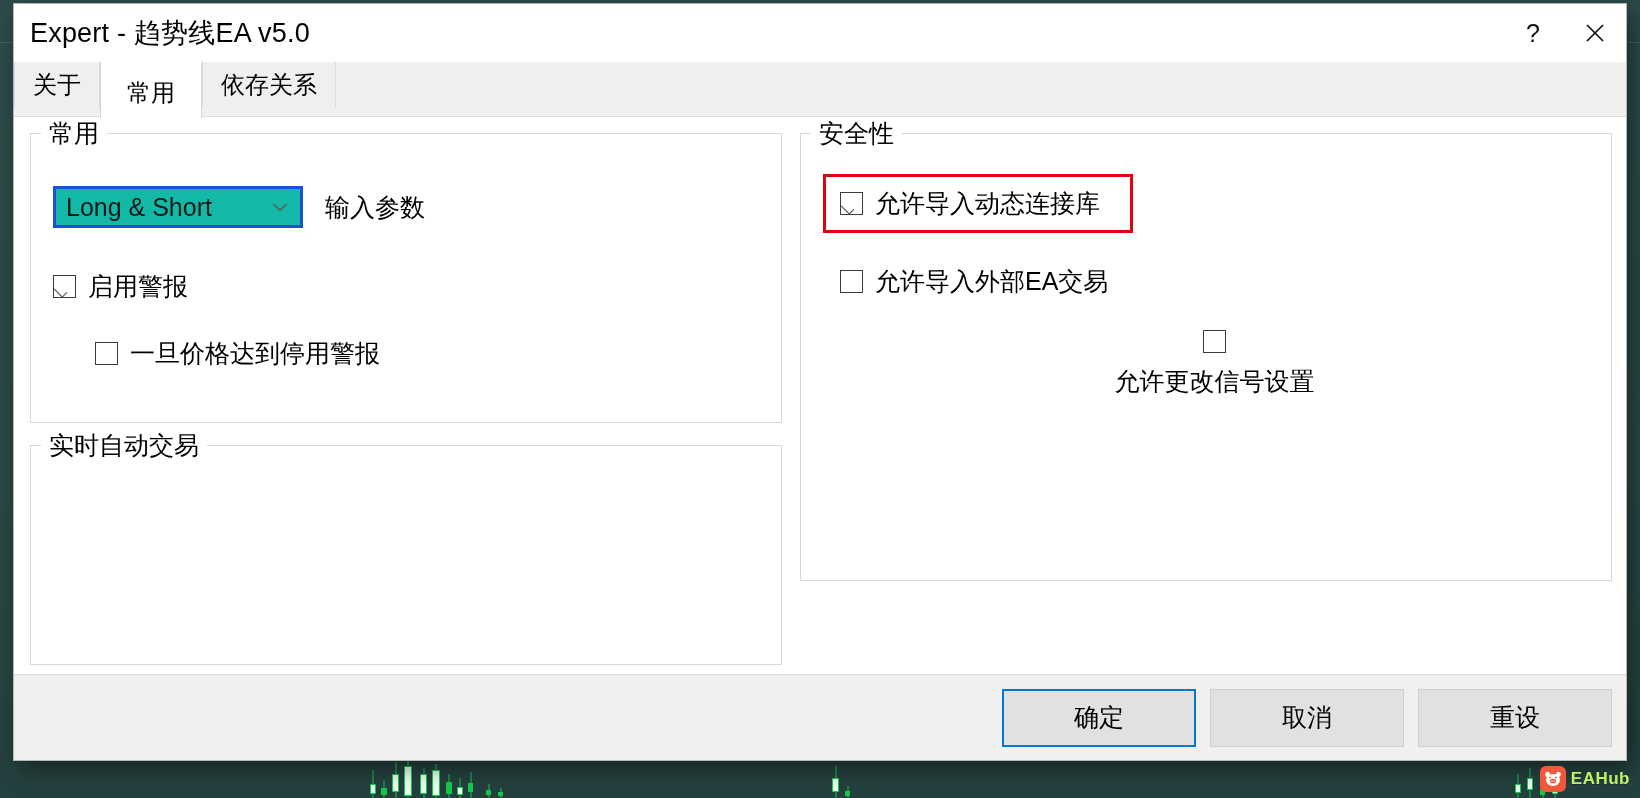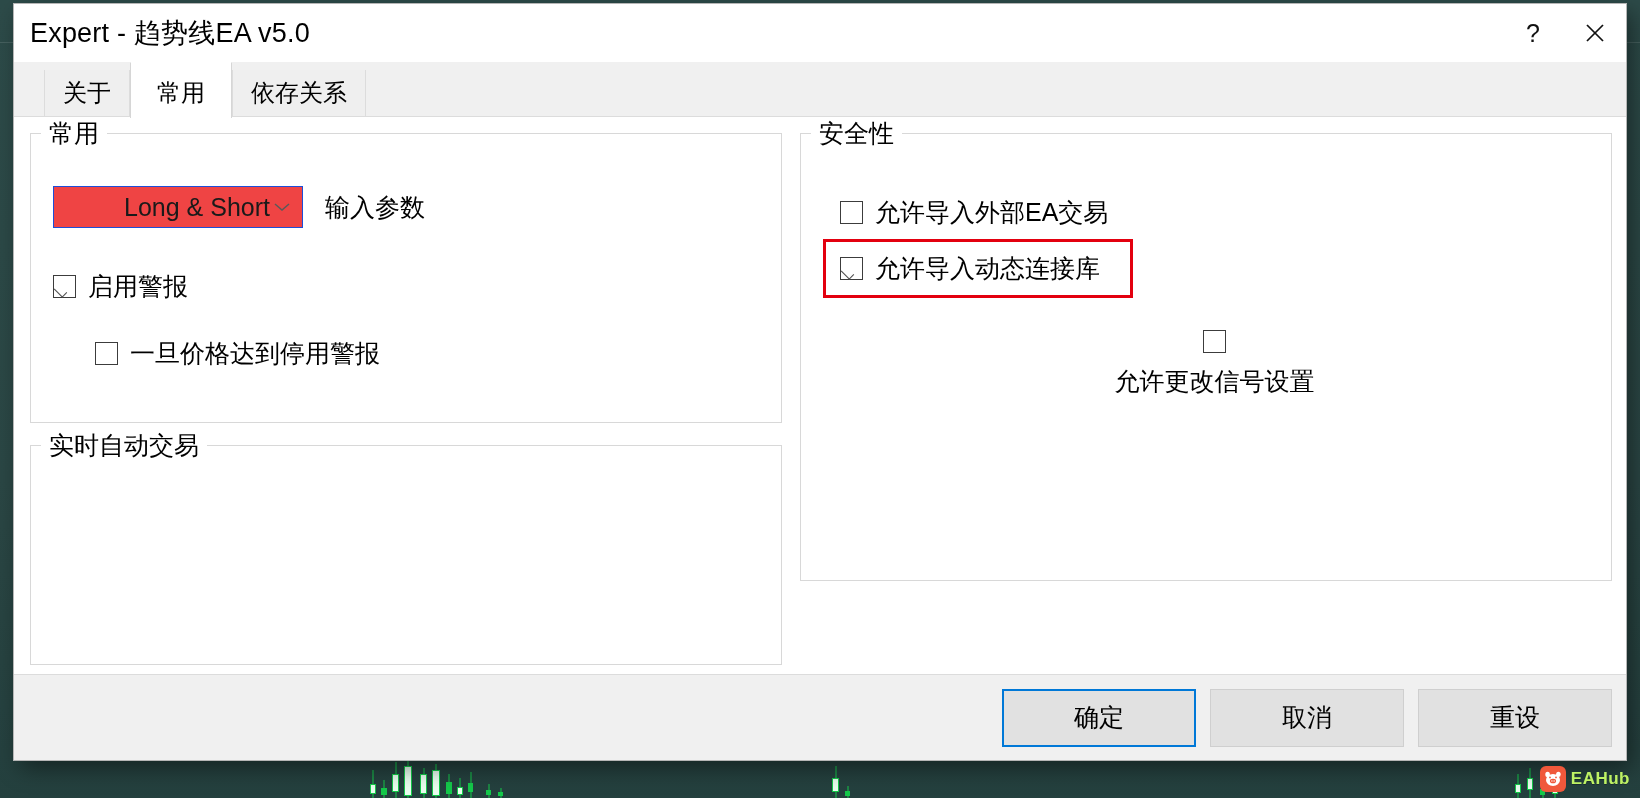--- a/index.html
+++ b/index.html
@@ -95,24 +95,23 @@
     cursor: default;
   }
   .cap-btn svg { display:block; }
 
   
   #tabstrip {
     height: 54px;
     min-height: 54px;
     background: #f0f0f0;
     position: relative;
-    padding-left: 30px;
-    box-sizing: border-box;
-    display: flex;
-    align-items: flex-end;
+    box-sizing: border-box;
+    display: flex;
+    align-items: flex-start;
   }
   .tab {
     font-size: 24px;
     color: #000;
     background: #efefef;
     border-left: 1px solid #dcdcdc;
     border-right: 1px solid #dcdcdc;
     height: 46px;
     line-height: 46px;
     padding: 0 18px;
@@ -171,28 +170,27 @@
   
   .combo-row {
     display: flex;
     align-items: center;
     gap: 22px;
     margin-top: 22px;
   }
   .combobox {
     width: 250px;
     height: 42px;
-    background: #ef4444;
-    border: 1px solid #1d4ed8;
+    background: #14b8a6;
+    border: 3px solid #1d4ed8;
     box-sizing: border-box;
     display: flex;
     align-items: center;
     padding: 0 8px 0 10px;
     cursor: default;
-    text-align: right;
   }
   .combobox .value {
     flex: 1;
     font-size: 25px;
     color: #1a1a1a;
     white-space: nowrap;
     overflow: hidden;
   }
   .combobox .chev { width: 24px; display:flex; align-items:center; justify-content:center; }
   .combo-label { font-size: 25px; color: #000; white-space: nowrap; }
@@ -434,28 +432,28 @@
         <div class="group-title">实时自动交易</div>
       </div>
 
     </div>
 
     <div class="col-right">
 
       <div class="groupbox" id="group-security">
         <div class="group-title">安全性</div>
 
+        <div class="cbrow sec-item" id="sec-row-0">
+          <span class="cb checked"></span>
+          <span class="cblabel">允许导入动态连接库</span>
+        </div>
+
         <div class="cbrow sec-item" id="sec-row-1">
           <span class="cb"></span>
           <span class="cblabel">允许导入外部EA交易</span>
-        </div>
-
-        <div class="cbrow sec-item" id="sec-row-0">
-          <span class="cb checked"></span>
-          <span class="cblabel">允许导入动态连接库</span>
         </div>
 
         <div class="cbrow sec-item" id="sec-row-2">
           <span class="cb"></span>
           <span class="cblabel">允许更改信号设置</span>
         </div>
       </div>
     </div>
 
   </div>

